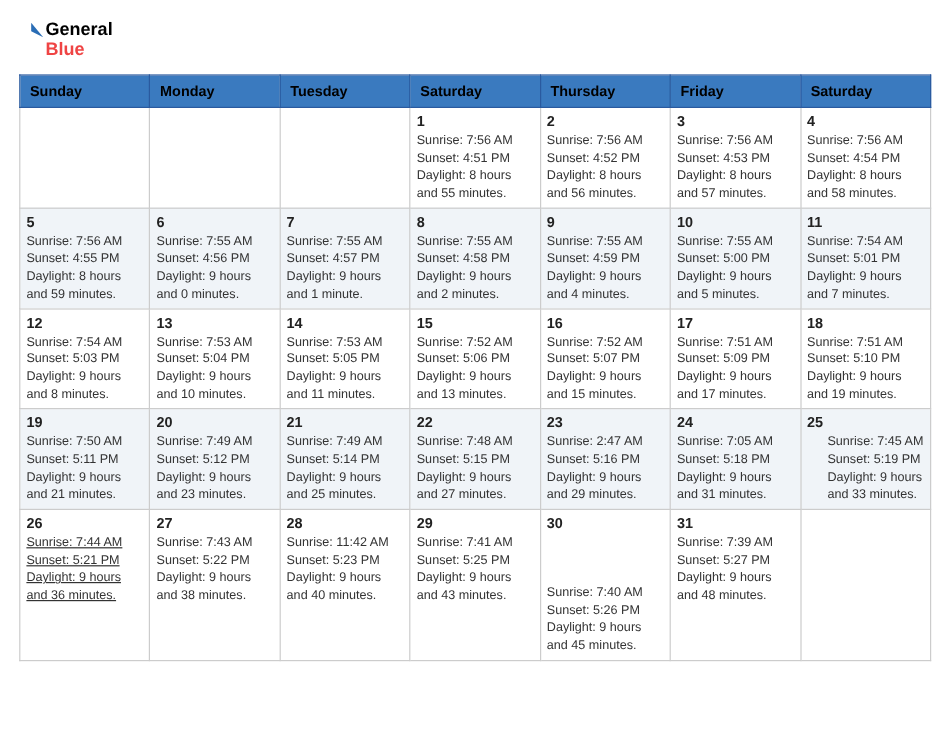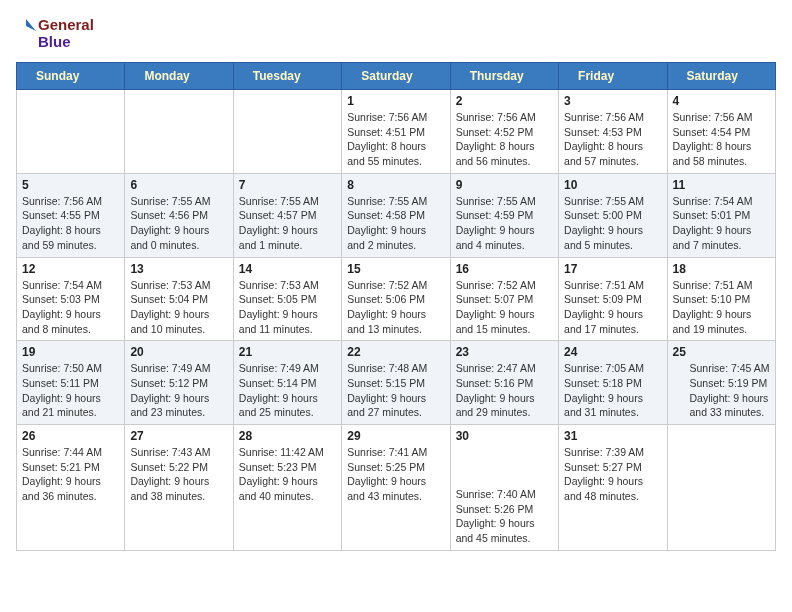--- a/index.html
+++ b/index.html
@@ -34,22 +34,22 @@
       color: #555;
       margin-top: 2px;
     }
     .calendar {
       width: 100%;
       border-collapse: collapse;
       font-size: 11px;
     }
     .calendar th {
       background-color: #3a7abf;
-      color: #fef9c3;
-      padding: 6px 19px;
+      color: #000000;
+      padding: 6px 8px;
       text-align: left;
       font-size: 12px;
       font-weight: bold;
       border: 1px solid #2a5a9f;
     }
     .calendar td {
       border: 1px solid #ccc;
       padding: 4px 5px;
       vertical-align: top;
       background: #fff;
@@ -77,22 +77,22 @@
 </head>
 <body>
 
 <div class="header">
   <div class="logo">
   <div style="display:flex;align-items:center;">
     <svg width="20" height="28" viewBox="0 0 20 28">
       <polygon points="10,0 20,12 10,7" fill="#2a6db5"></polygon>
     </svg>
     <div style="margin-left:2px;">
-      <div style="font-size:15px;font-weight:bold;color:#7f1d1d;">General</div>
-      <div style="font-size:15px;font-weight:bold;color:#4c1d95;">Blue</div>
+      <div style="font-size:15px;font-weight:bold;color:#000000;">General</div>
+      <div style="font-size:15px;font-weight:bold;color:#ef4444;">Blue</div>
     </div>
   </div>
 </div>
   <div class="title-block">
     <div class="month-year"></div>
     <div class="location"></div>
   </div>
 </div>
 
 <table class="calendar">
@@ -290,21 +290,21 @@
           <div class="day-number">25</div>
           <div class="day-info" style="white-space: pre-line; margin-left: 17px;">Sunrise: 7:45 AM
 Sunset: 5:19 PM
 Daylight: 9 hours
 and 33 minutes.</div>
         </td>
       </tr>
       <tr>
         <td>
           <div class="day-number">26</div>
-          <div class="day-info" style="white-space: pre-line;">Sunrise: 7:44 AM
+          <div class="day-info" style="white-space: pre-line; text-decoration: underline;">Sunrise: 7:44 AM
 Sunset: 5:21 PM
 Daylight: 9 hours
 and 36 minutes.</div>
         </td>
         <td>
           <div class="day-number">27</div>
           <div class="day-info" style="white-space: pre-line;">Sunrise: 7:43 AM
 Sunset: 5:22 PM
 Daylight: 9 hours
 and 38 minutes.</div>

